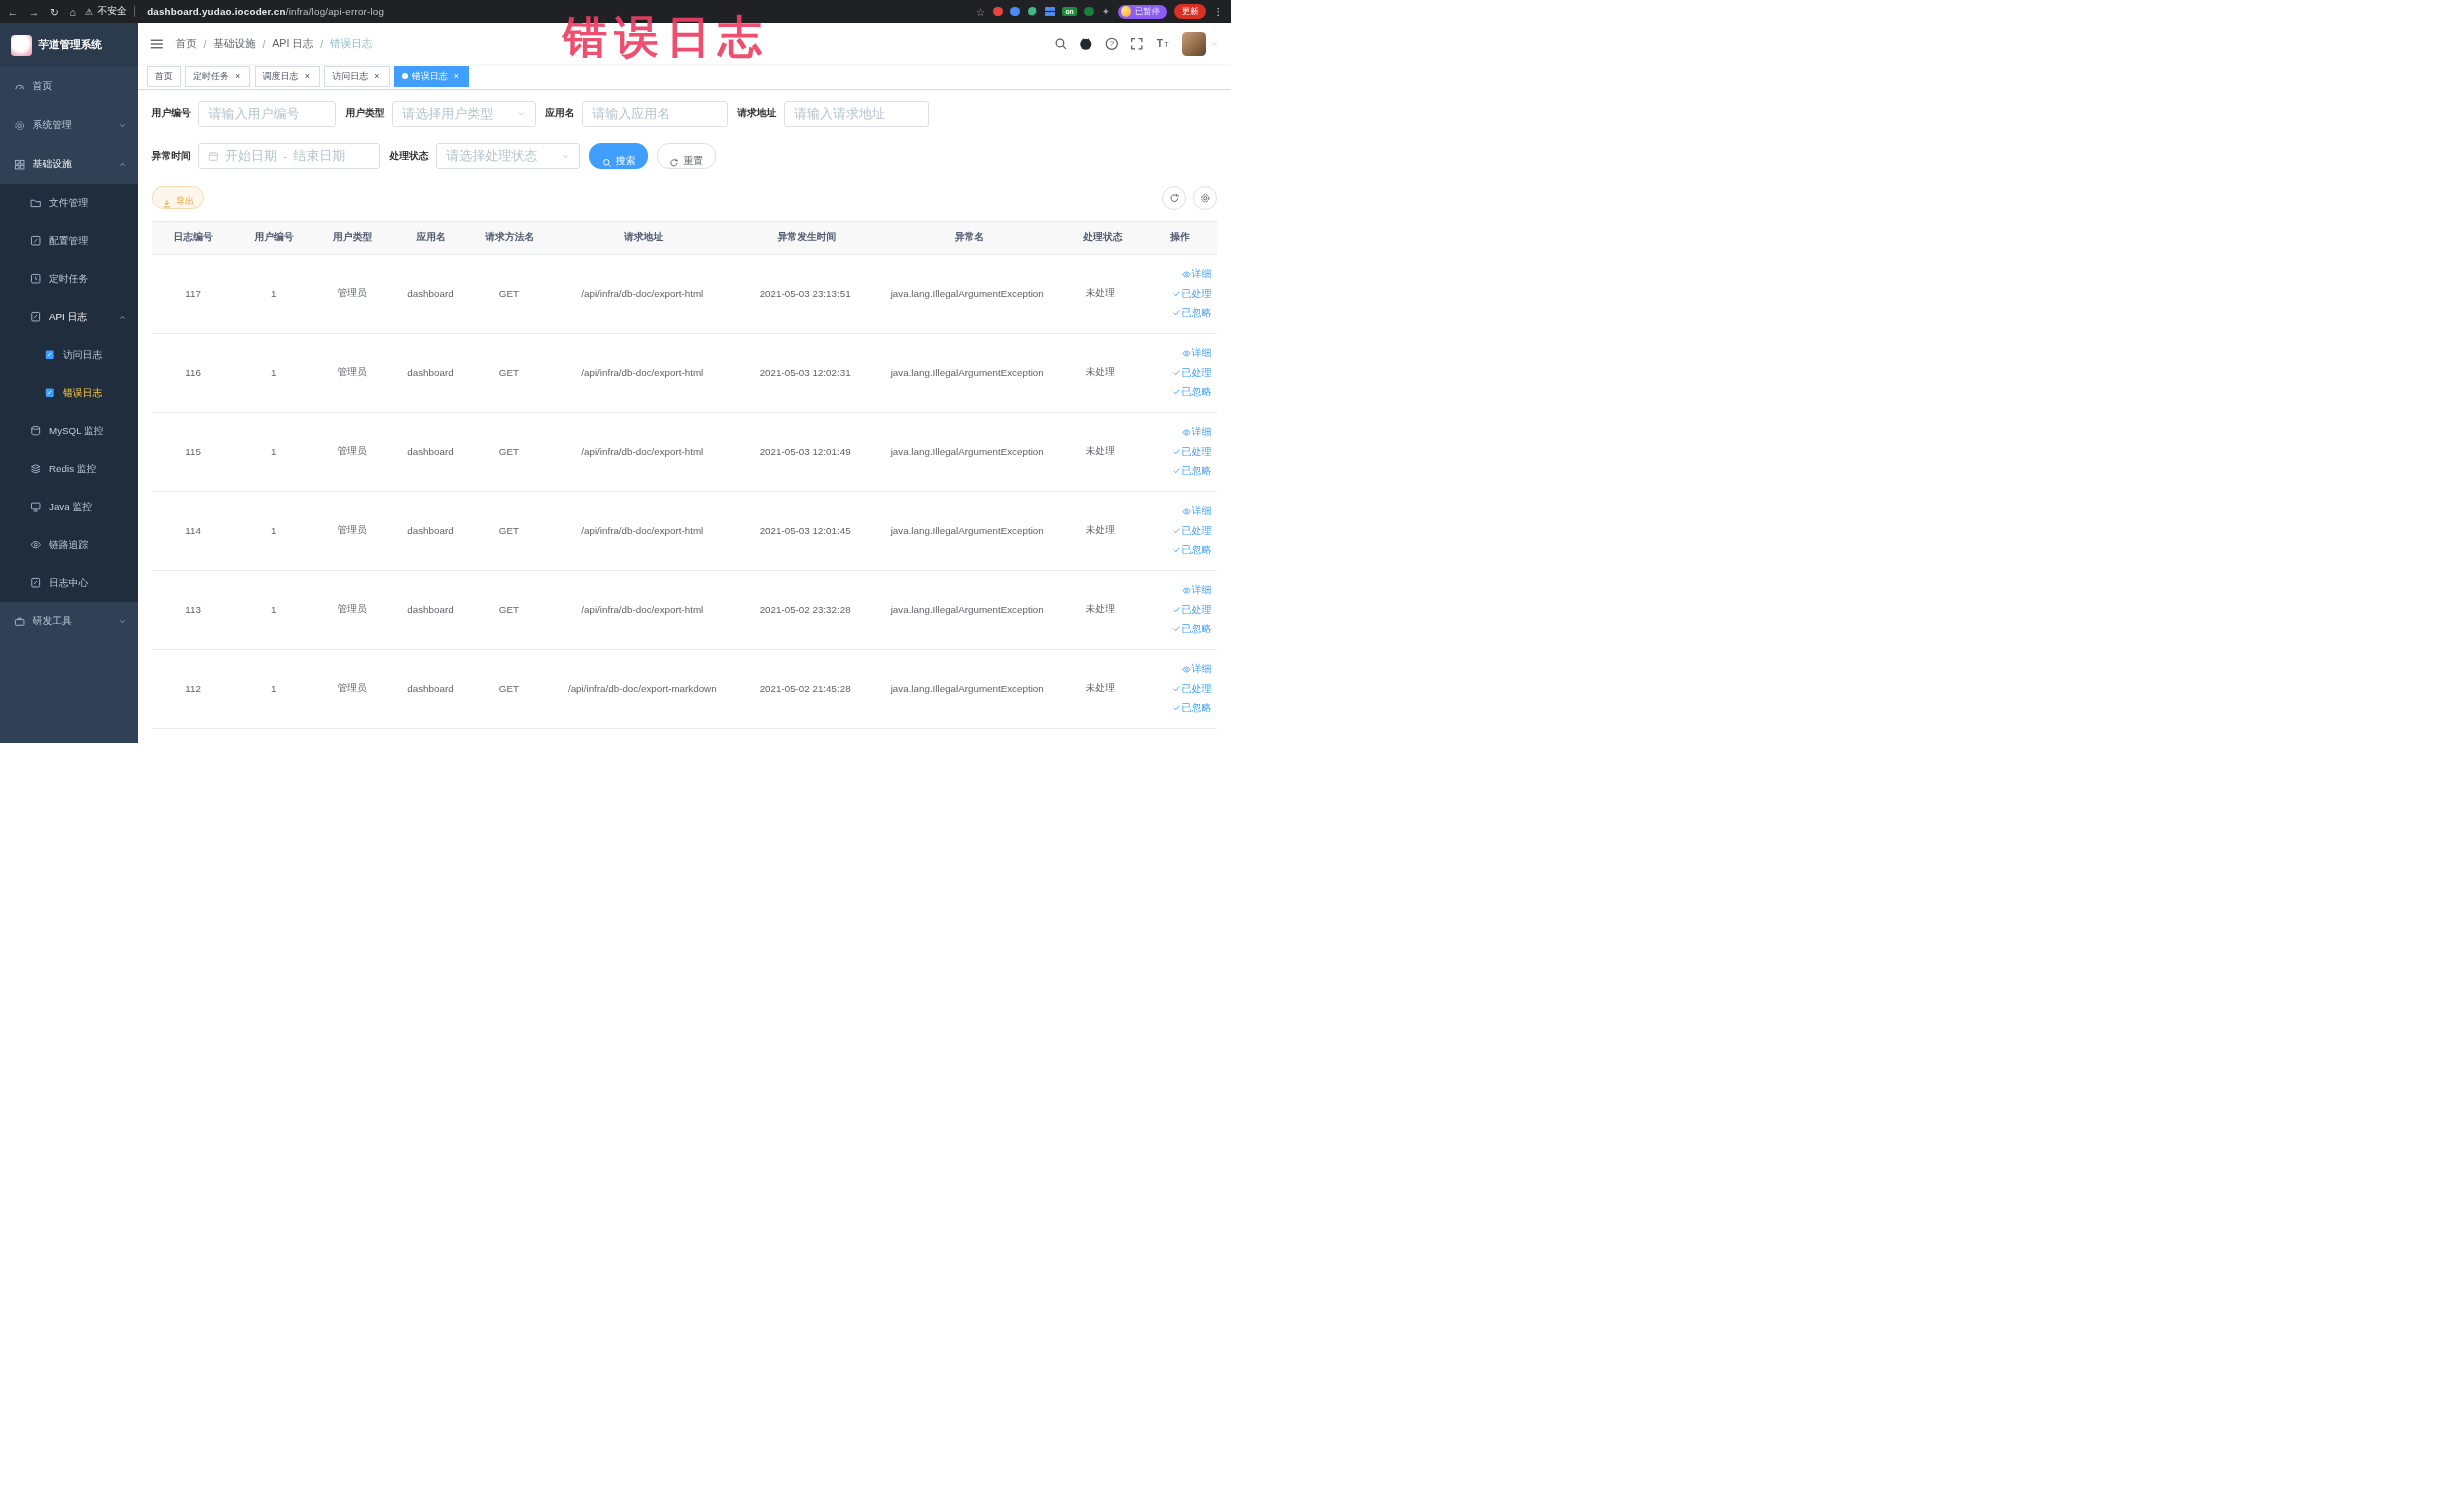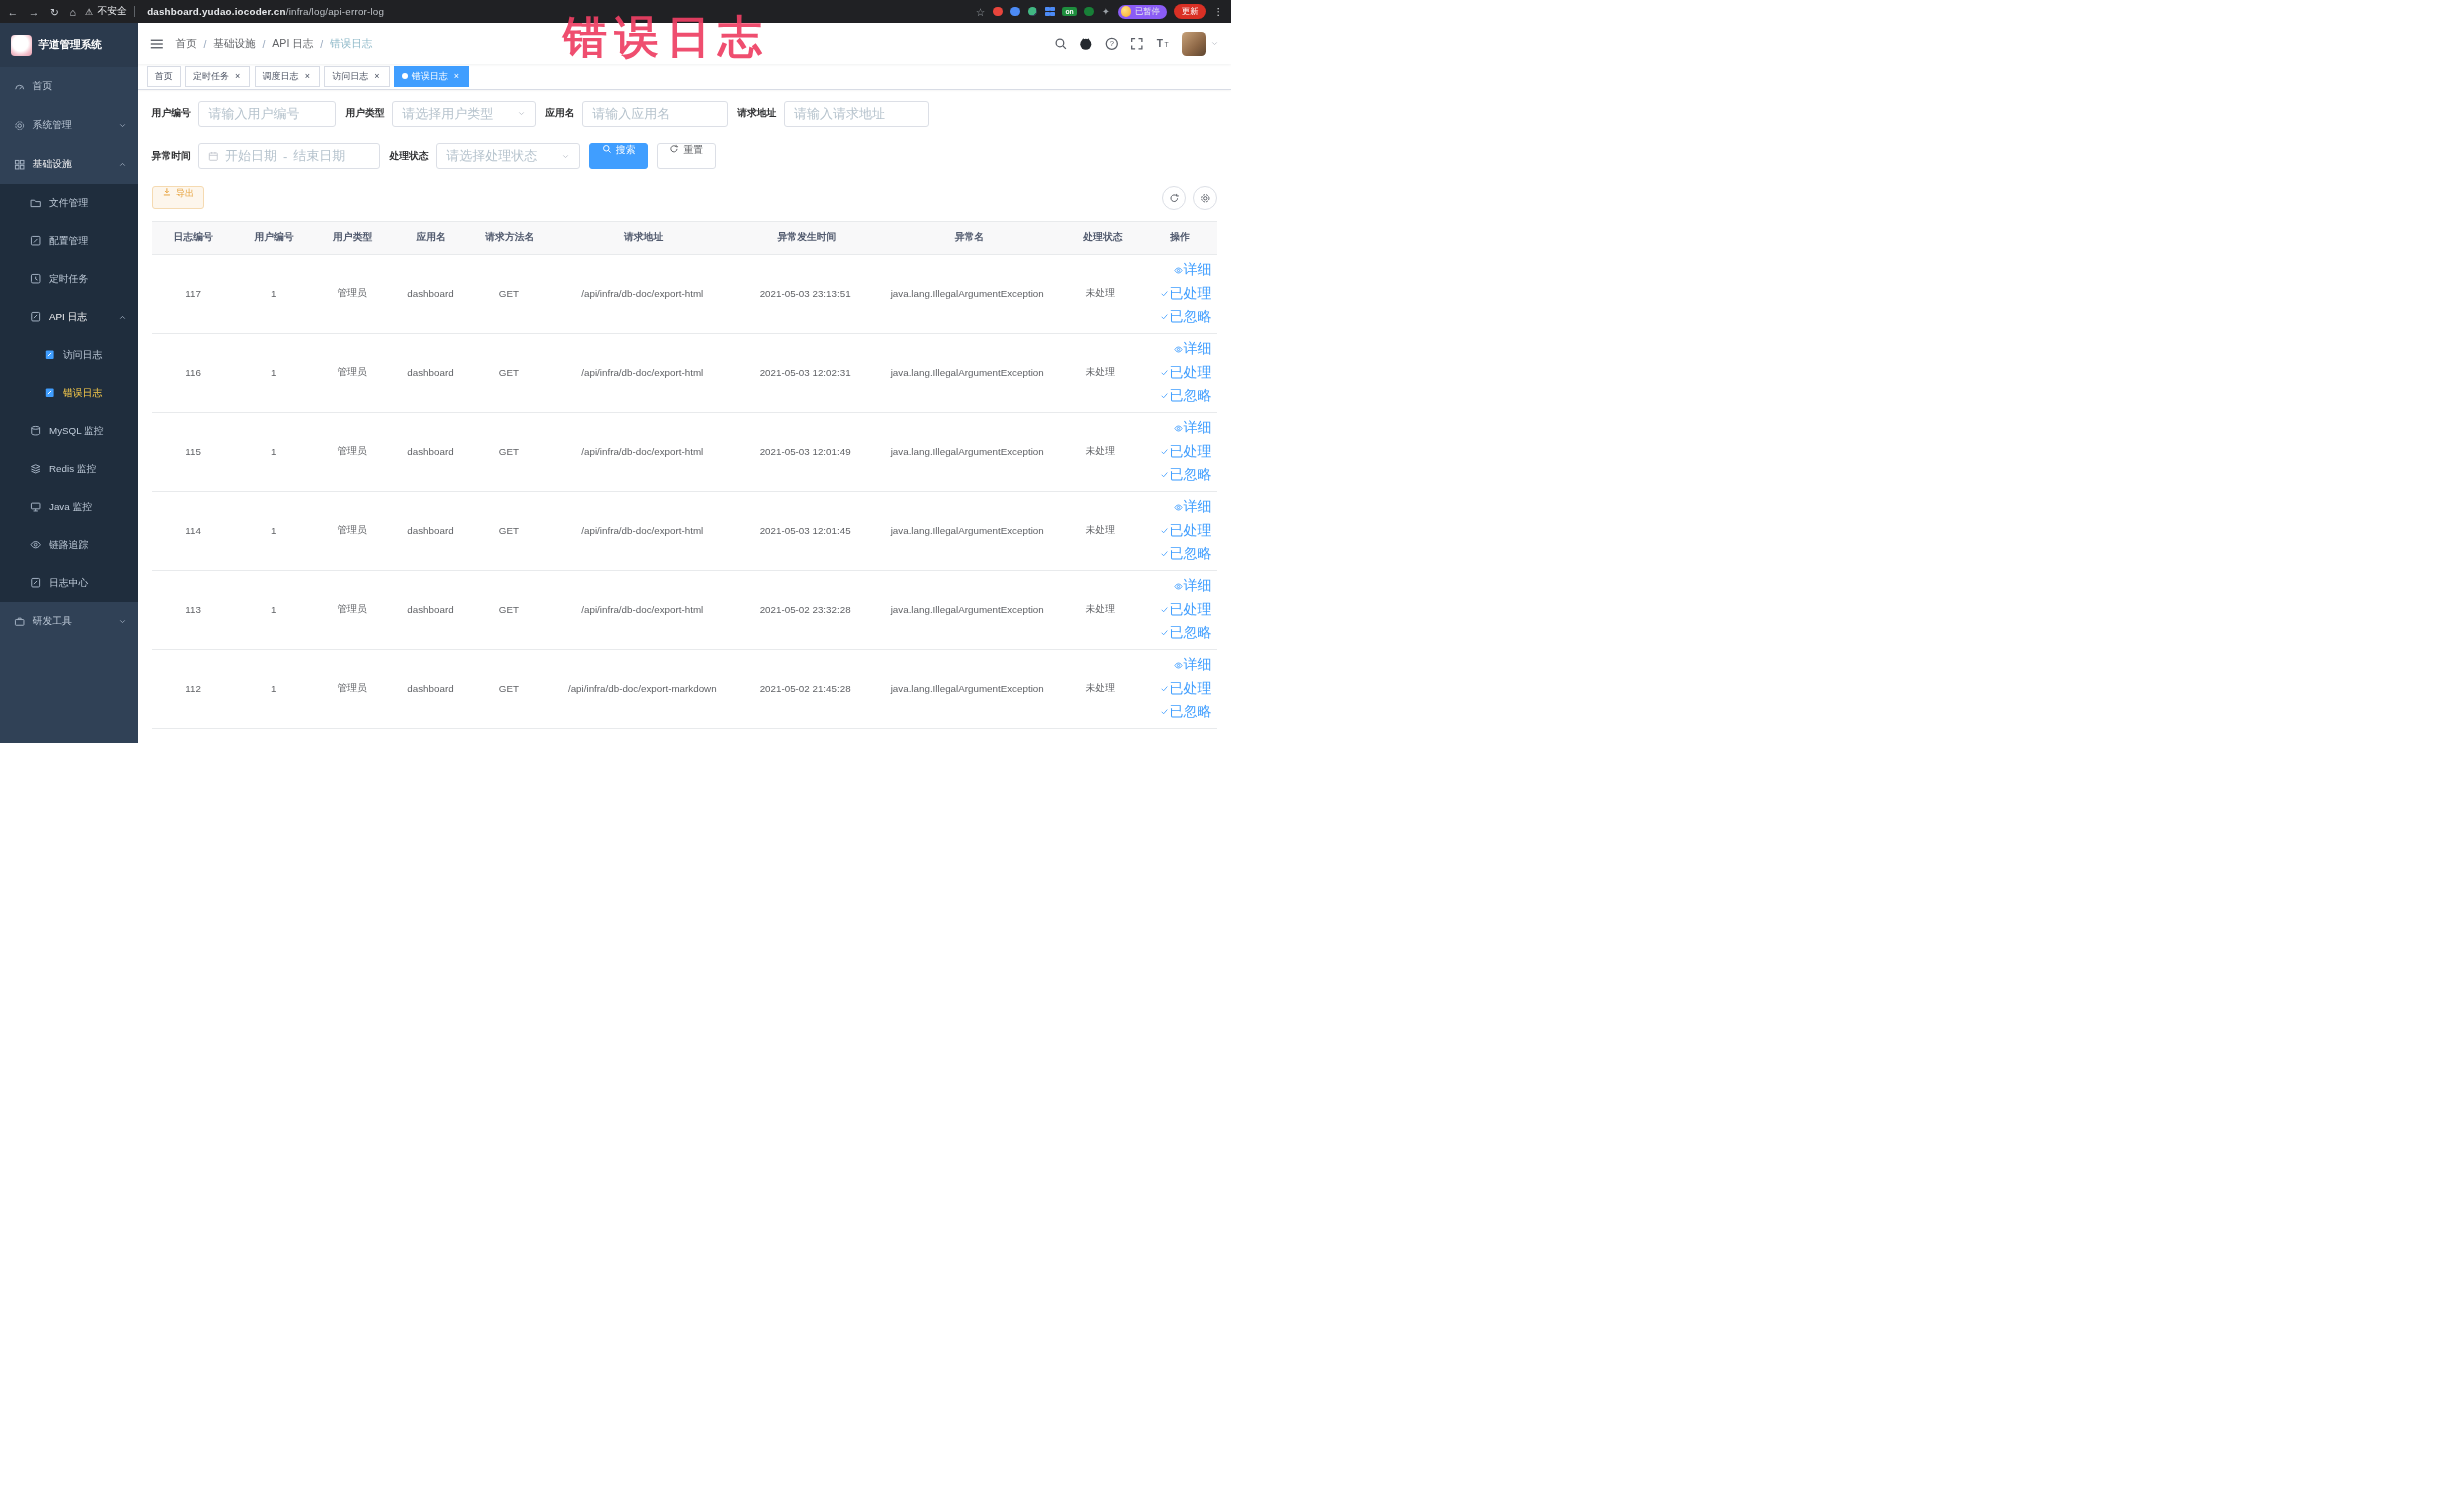--- a/index.html
+++ b/index.html
@@ -76,39 +76,39 @@
   input.inp { outline:none; }
   input.inp::placeholder { color:#b6c3cd; }
   .ph { color:#b6c3cd; }
   .sel { justify-content:space-between; gap:6px; cursor:pointer; }
   .w-input { width:138px; }
   .w-select { width:144px; }
   .daterange { width:182px; gap:6px; cursor:pointer; }
   .daterange .sep { color:#b6c3cd; }
   .cal { width:10.6px; height:10.6px; stroke:#c0c4cc; fill:none; stroke-width:1.3; flex:none; }
   .chev-d { width:9px; height:9px; stroke:#c0c4cc; fill:none; stroke-width:1.6; flex:none; }
-  .btn { height:26px; border-radius:3px; font-size:9.8px; display:inline-flex; align-items:flex-start; gap:4.5px; padding:0 11.4px; cursor:pointer; border:0.8px solid #dcdfe6; background:#fff; color:#606266; }
+  .btn { height:26px; border-radius:12px; font-size:9.8px; display:inline-flex; align-items:flex-end; gap:4.5px; padding:0 11.4px; cursor:pointer; border:0.8px solid #dcdfe6; background:#fff; color:#606266; }
   .btn.primary { background:#409eff; border-color:#409eff; color:#fff; }
   .btn svg { width:9.8px; height:9.8px; stroke:currentColor; fill:none; stroke-width:1.6; }
   .btn.warning { height:23px; background:#fdf6ec; border-color:#f5dab1; color:#e6a23c; font-size:9px; padding:0 9px; }
 
   .toolbar { display:flex; align-items:center; margin:0 0 10.6px 0; }
   .tool-right { margin-left:auto; display:flex; gap:7.6px; }
   .cbtn { width:24px; height:24px; border-radius:50%; border:0.8px solid #dcdfe6; background:#fff; display:flex; align-items:center; justify-content:center; cursor:pointer; }
   .cbtn svg { width:10.6px; height:10.6px; stroke:#5a5e66; fill:none; stroke-width:1.5; }
 
   
   .t-head { display:flex; align-items:center; height:34px; background:#f8f8f9; border-top:0.8px solid #e8eaec; border-bottom:0.8px solid #e8eaec; }
   .th { font-size:9.8px; font-weight:bold; color:#515a6e; text-align:center; padding:0 3px; }
   .t-row { display:flex; align-items:center; height:79px; border-bottom:0.8px solid #e8eaec; }
   .td { font-size:9.8px; color:#606266; text-align:center; padding:0 3px; overflow:hidden; }
   .c0{flex:102 0 0}.c1{flex:96 0 0}.c2{flex:96 0 0}.c3{flex:96 0 0}.c4{flex:96 0 0}
   .c5{flex:242 0 0}.c6{flex:174 0 0}.c7{flex:240 0 0}.c8{flex:97 0 0}.c9{flex:91 0 0}
   .td.actions { display:flex; flex-direction:column; align-items:flex-end; gap:5.3px; padding-right:6px; }
-  .act { color:#409eff; font-size:14px; display:inline-flex; align-items:center; gap:0; cursor:pointer; text-decoration:none; }
+  .act { color:#409eff; font-size:10px; display:inline-flex; align-items:center; gap:0; cursor:pointer; text-decoration:none; }
   .act svg { width:9px; height:9px; stroke:#409eff; fill:none; stroke-width:1.5; }
 
   
   .annotation { position:absolute; left:563px; top:7.6px; font-size:44px; font-weight:800; letter-spacing:7.6px; color:#ee3f63; opacity:.92; pointer-events:none; z-index:50; font-family:"DejaVu Sans",sans-serif; }
 </style>
 </head>
 <body>
 
 <div class="page">
 

